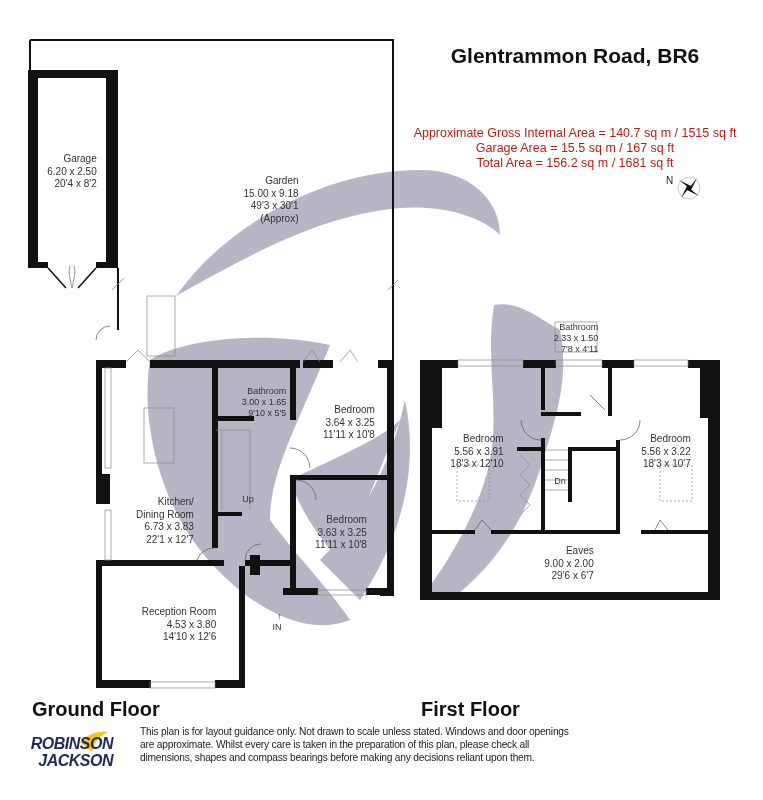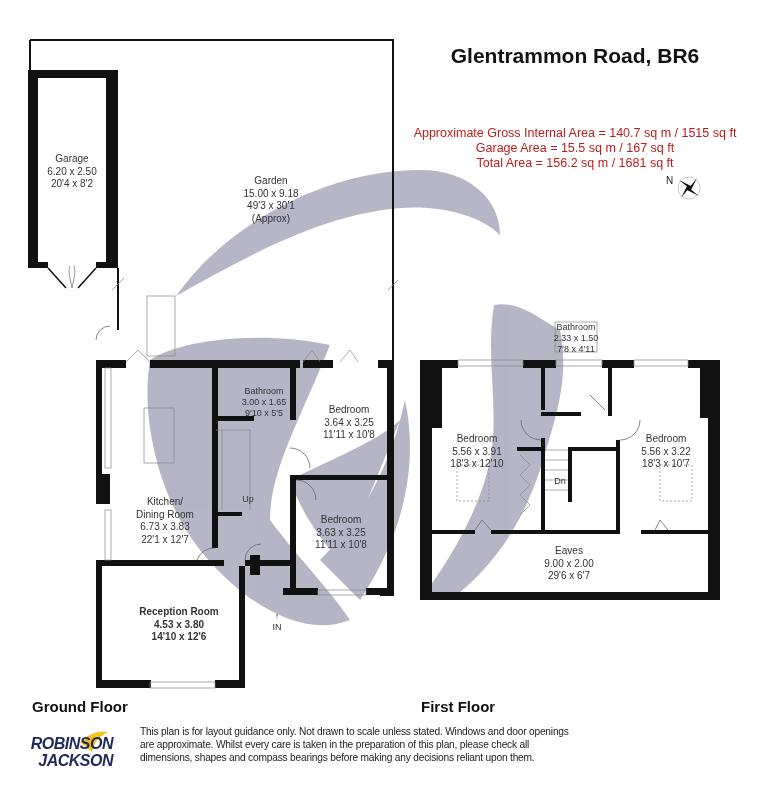--- a/index.html
+++ b/index.html
@@ -1,21 +1,21 @@
 <!DOCTYPE html>
 <html><head>
 <meta charset="utf-8">
 <style>
   html,body{margin:0;padding:0;background:#fff;}
   body{width:763px;height:800px;position:relative;overflow:hidden;font-family:"Liberation Sans",sans-serif;color:#222;}
   .abs{position:absolute;}
   .title{left:400px;top:44px;width:350px;text-align:center;font-size:21px;font-weight:bold;color:#111;}
   .areas{left:390px;top:82px;width:370px;text-align:center;font-size:12.5px;line-height:15px;color:#b91c1c;margin-top:44px;}
-  .lbl{position:absolute;text-align:center;font-size:10px;line-height:12.5px;color:#333;white-space:nowrap;transform:translateX(-50%);}
-  .floor-label{position:absolute;font-size:15px;font-weight:bold;color:#111;}
+  .lbl{position:absolute;text-align:right;font-size:10px;line-height:12.5px;color:#333;white-space:nowrap;transform:translateX(-50%);}
+  .floor-label{position:absolute;font-size:20px;font-weight:bold;color:#111;}
   .disclaimer{left:140px;top:725px;width:480px;text-align:left;font-size:10.2px;line-height:13px;color:#222;font-family:"Liberation Sans Narrow","Liberation Sans",sans-serif;letter-spacing:-0.2px;}
   .logo{left:28px;top:735px;width:85px;text-align:right;font-weight:bold;font-style:italic;color:#1f2a5a;font-size:16px;line-height:17px;letter-spacing:-0.5px;}
   .compass-n{left:666px;top:175px;font-size:10px;color:#222;}
   svg{position:absolute;left:0;top:0;}
 </style>
 </head>
 <body>
 
 <svg width="763" height="800" viewBox="0 0 763 800">
 
@@ -171,21 +171,21 @@
   <div>Kitchen/</div>
   <div>Dining Room</div>
   <div>6.73 x 3.83</div>
   <div>22'1 x 12'7</div>
 </div>
 <div class="lbl" style="left:341px;top:514px;">
   <div>Bedroom</div>
   <div>3.63 x 3.25</div>
   <div>11'11 x 10'8</div>
 </div>
-<div class="lbl" style="left:179px;top:606px;font-weight:bold;">
+<div class="lbl" style="left:179px;top:606px;">
   <div>Reception Room</div>
   <div>4.53 x 3.80</div>
   <div>14'10 x 12'6</div>
 </div>
 <div class="lbl" style="left:248px;top:493px;font-size:9px;">Up</div>
 <div class="lbl" style="left:277px;top:612px;font-size:9px;">
   <div style="font-size:9px;line-height:9px;">↑</div>
   <div>IN</div>
 </div>
 

